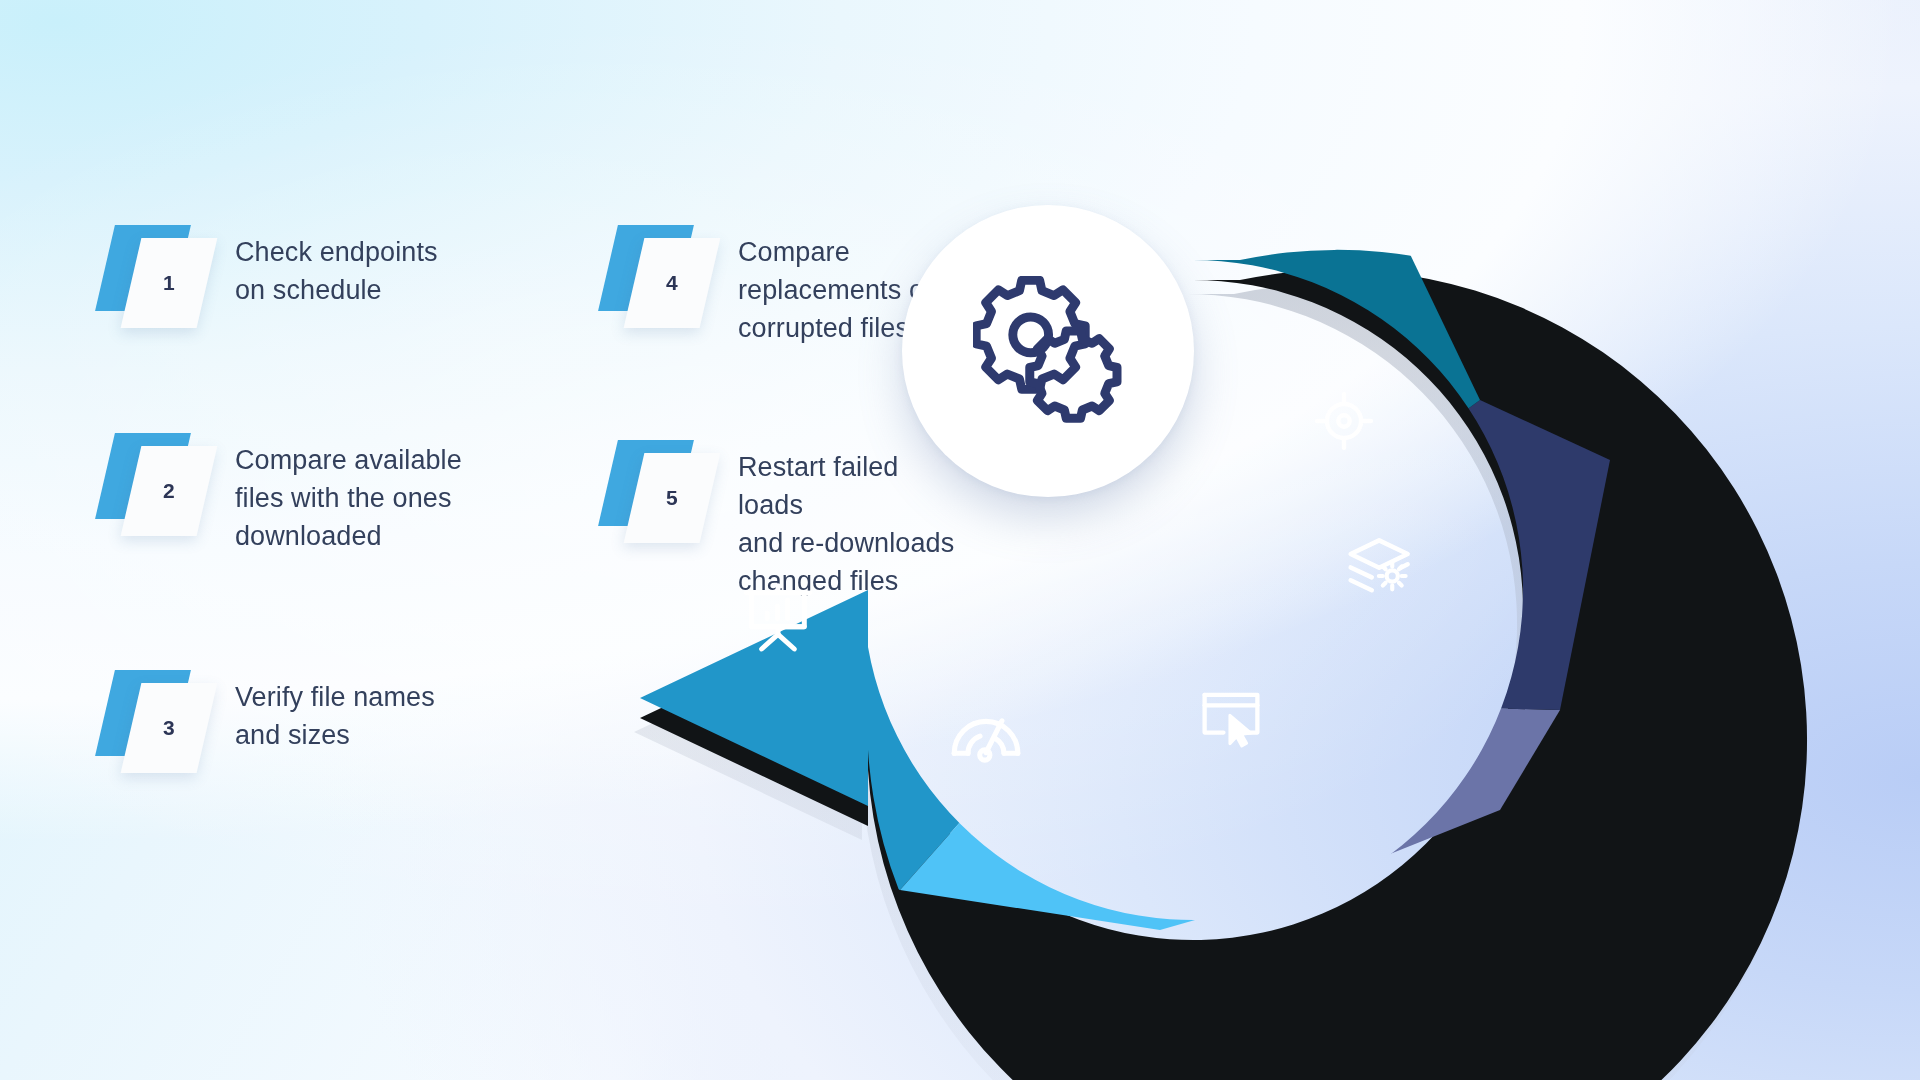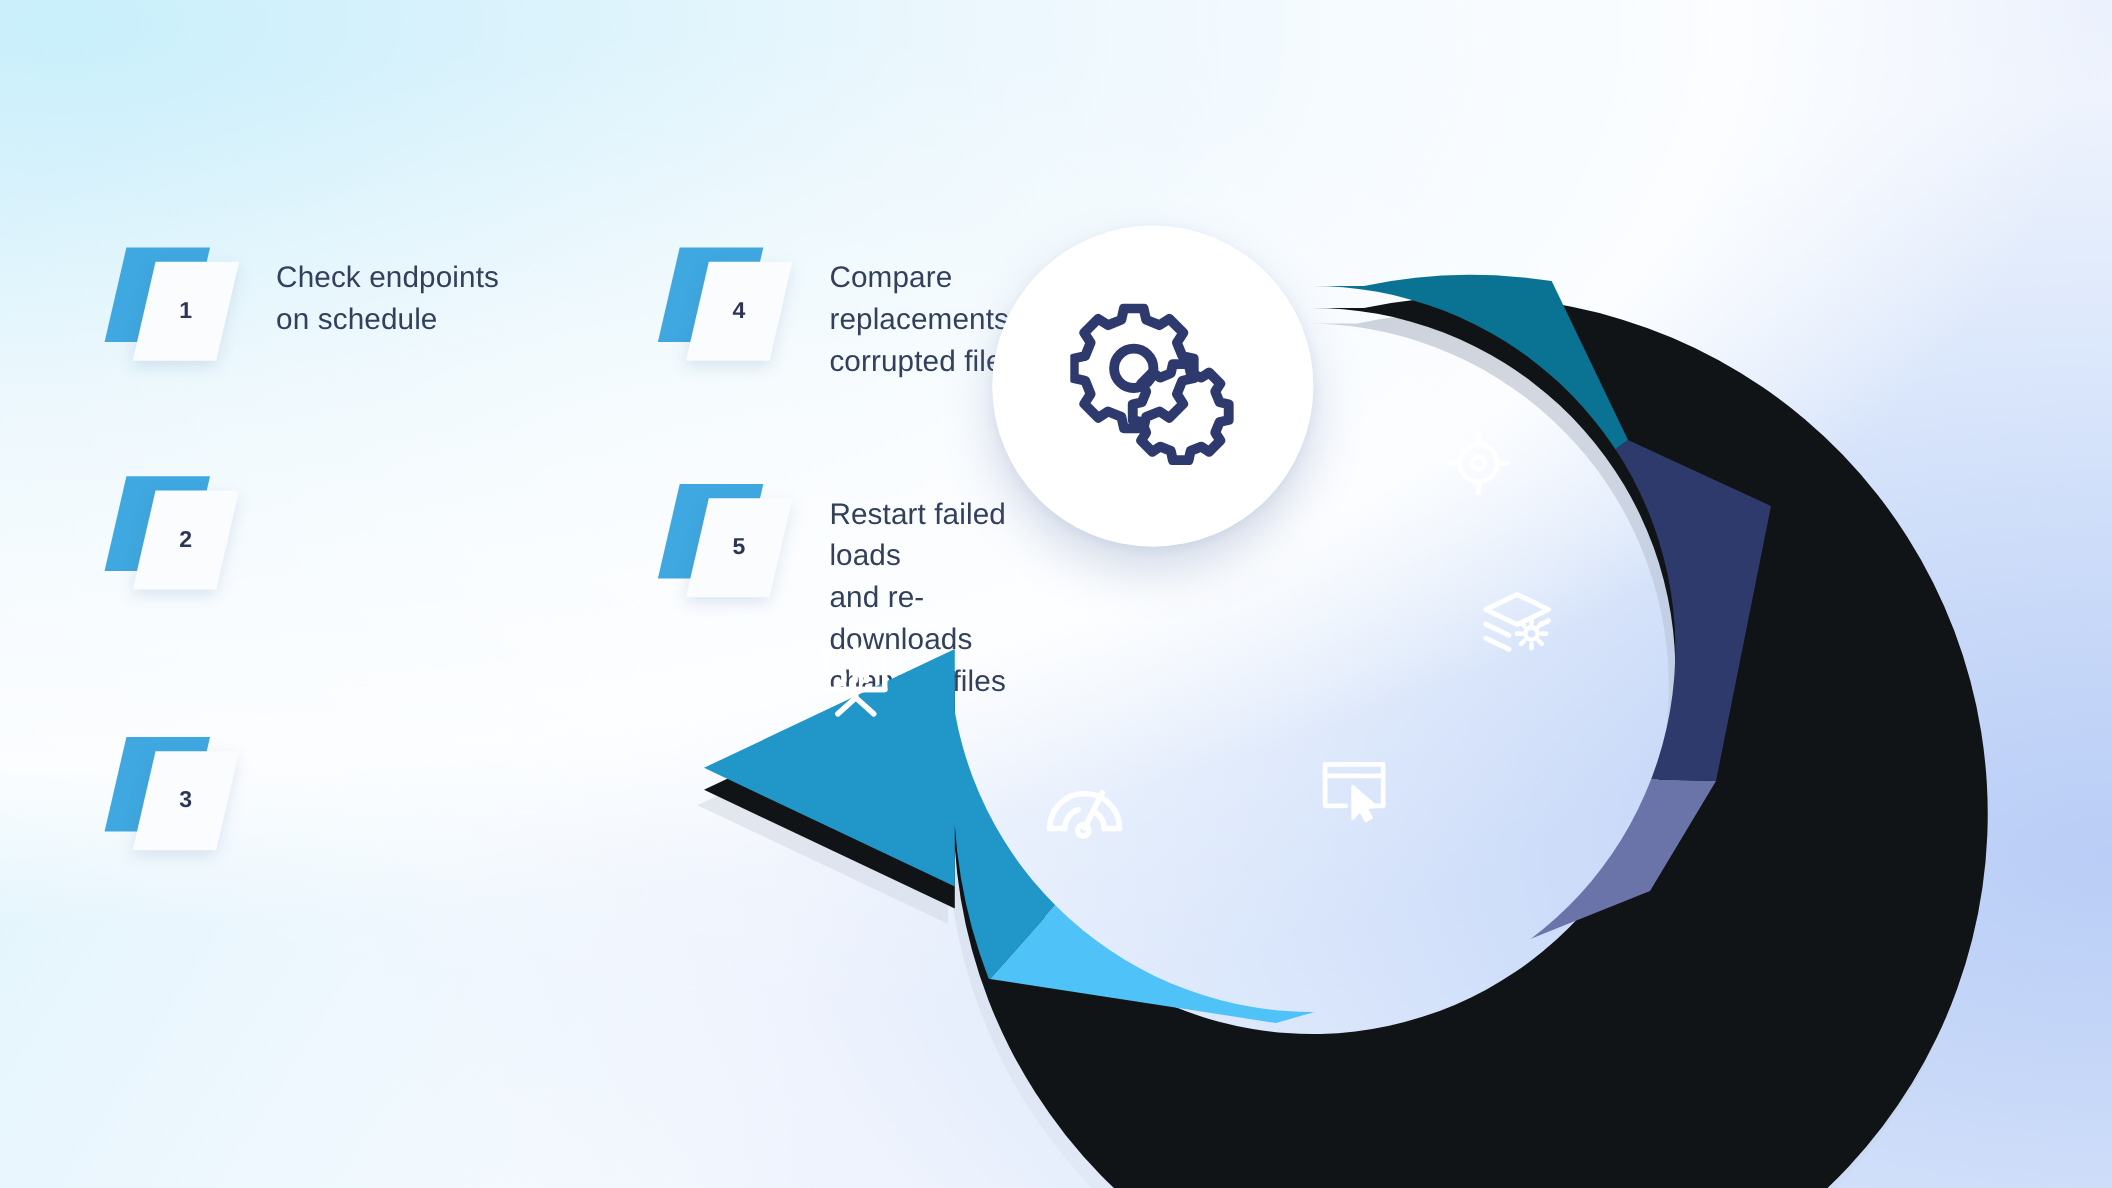--- a/index.html
+++ b/index.html
@@ -39,21 +39,21 @@
     transform:skewX(-13deg);
     box-shadow:0 5px 14px rgba(70,110,160,.17);
     display:flex;align-items:center;justify-content:center;
   }
   .badge .num{
     transform:skewX(13deg);
     font-size:21px;font-weight:700;color:#2c3556;letter-spacing:.2px;
     font-family:"Liberation Sans","DejaVu Sans",sans-serif;
   }
   .step-text{
-    margin-left:28px;padding-top:8px;
+    margin-left:12px;padding-top:8px;
     font-size:27px;line-height:38px;color:#33405c;font-weight:400;
     letter-spacing:.1px;white-space:pre-line;max-width:300px;
   }
 
   
   .hub{
     position:absolute;left:902px;top:205px;width:292px;height:292px;
     border-radius:50%;background:#ffffff;
     box-shadow:0 22px 44px rgba(118,140,180,.30), 0 3px 10px rgba(118,140,180,.12);
     display:flex;align-items:center;justify-content:center;
@@ -87,29 +87,34 @@
 on schedule</div>
     </div>
 
     <div class="step" style="left:105px;top:433px;">
       <div class="badge">
         <div class="para-back"></div>
         <div class="para-front">
           <span class="num">2</span>
         </div>
       </div>
+      <div class="step-text">Compare available
+files with the ones
+downloaded</div>
     </div>
 
     <div class="step" style="left:105px;top:670px;">
       <div class="badge">
         <div class="para-back"></div>
         <div class="para-front">
           <span class="num">3</span>
         </div>
       </div>
+      <div class="step-text">Verify file names
+and sizes</div>
     </div>
 
     <div class="step" style="left:608px;top:225px;">
       <div class="badge">
         <div class="para-back"></div>
         <div class="para-front">
           <span class="num">4</span>
         </div>
       </div>
       <div class="step-text">Compare

